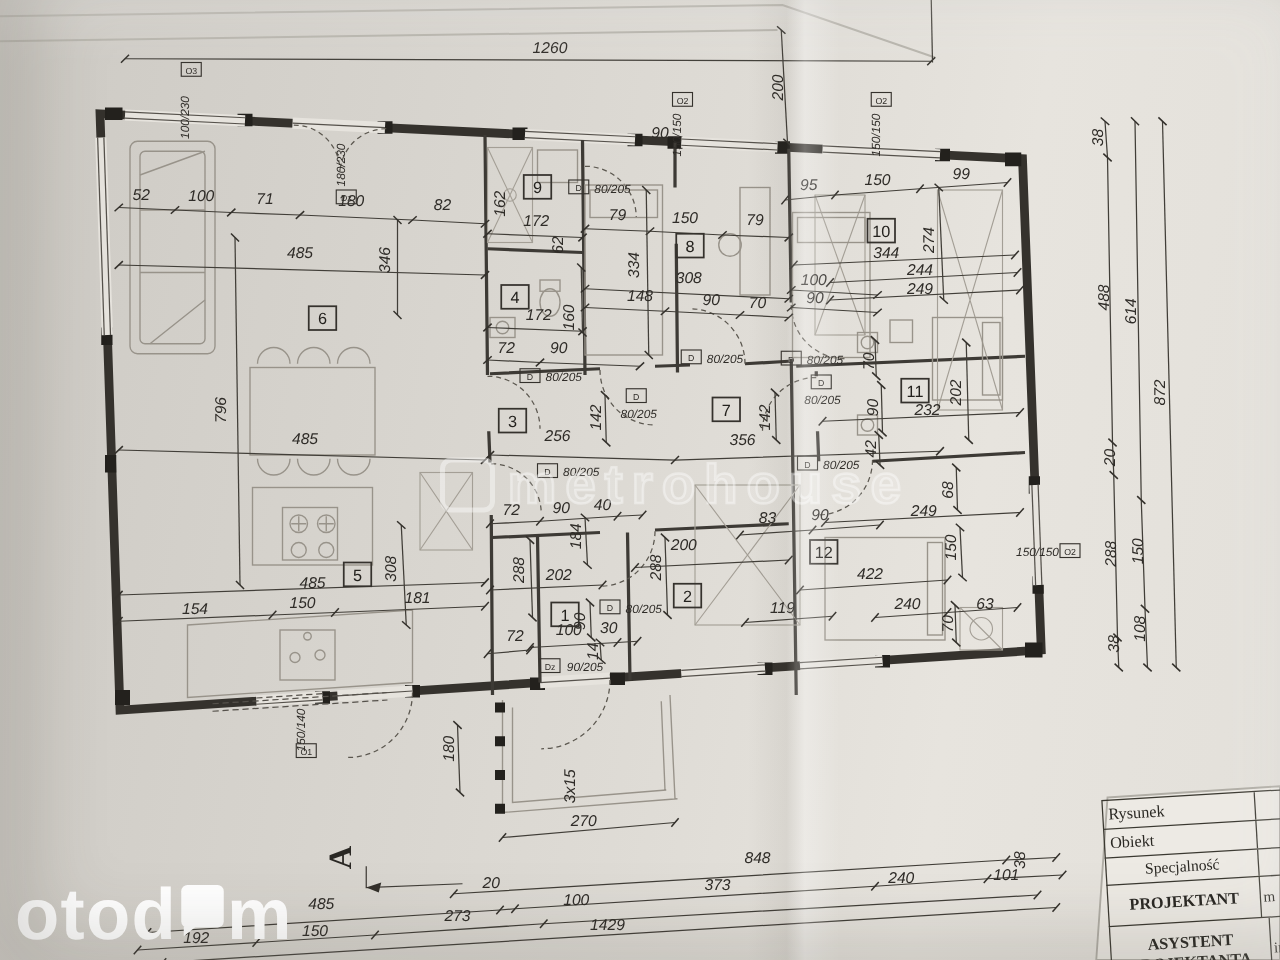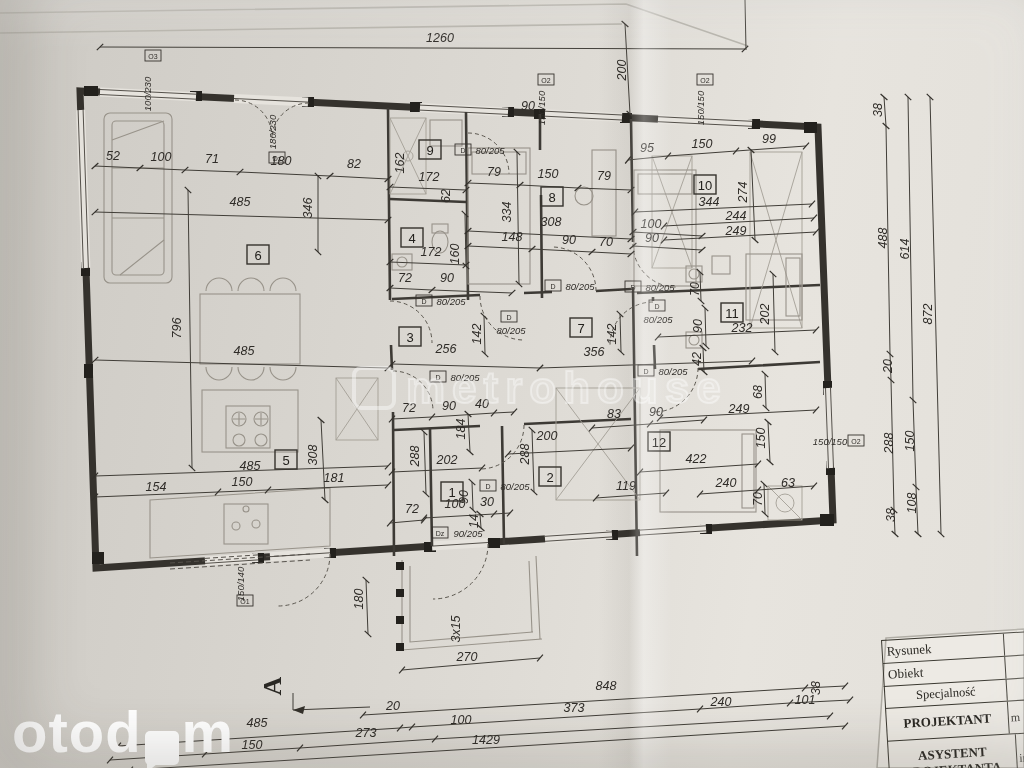--- a/index.html
+++ b/index.html
@@ -30,21 +30,21 @@
   text.tag{font:7px "Liberation Sans",sans-serif;fill:#2f2c28;text-anchor:middle;}
   text.osize{font:italic 9.5px "Liberation Sans",sans-serif;fill:#2f2c28;text-anchor:middle;}
   text.sect{font:bold 26px "Liberation Serif",serif;fill:#2a2824;text-anchor:middle;}
   rect.roombox{fill:none;stroke:#35322d;stroke-width:1.4;}
   rect.tagbox{fill:none;stroke:#35322d;stroke-width:.9;}
   
   .wm-metro{position:absolute;left:352px;top:362px;height:52px;display:flex;align-items:center;pointer-events:none;}
   .wm-metro .logo{width:36px;height:36px;border:4px solid rgba(255,255,255,.42);border-radius:9px;margin-right:10px;}
   .wm-metro .txt{font:bold 44px "Liberation Sans",sans-serif;letter-spacing:7px;color:rgba(255,255,255,.16);text-align:center;
                  -webkit-text-stroke:2px rgba(255,255,255,.40);}
-  .wm-oto{position:absolute;left:12px;top:698px;display:flex;align-items:flex-end;color:#fff;pointer-events:none;}
+  .wm-oto{position:absolute;left:12px;top:698px;display:flex;align-items:flex-start;color:#fff;pointer-events:none;}
   .wm-oto .t{font:bold 58px "Liberation Sans",sans-serif;letter-spacing:1px;}
   .wm-oto .sq{position:relative;width:34px;height:34px;background:#fff;border-radius:5px;margin:10px 3px 0 3px;}
   .wm-oto .sq::after{content:"";position:absolute;left:2px;bottom:-7px;width:0;height:0;
                      border-left:10px solid #fff;border-bottom:8px solid transparent;}
   
   .tblock{position:absolute;left:881px;top:640px;width:150px;transform:rotate(-3.4deg);transform-origin:0 0;
           font-family:"Liberation Serif",serif;color:#2b2924;}
   .tb-row{display:flex;border:1.6px solid #3a3830;border-top:none;}
   .tb-row:first-child{border-top:1.6px solid #3a3830;}
   .tb-l{flex:1 1 auto;padding:3px 4px;}

